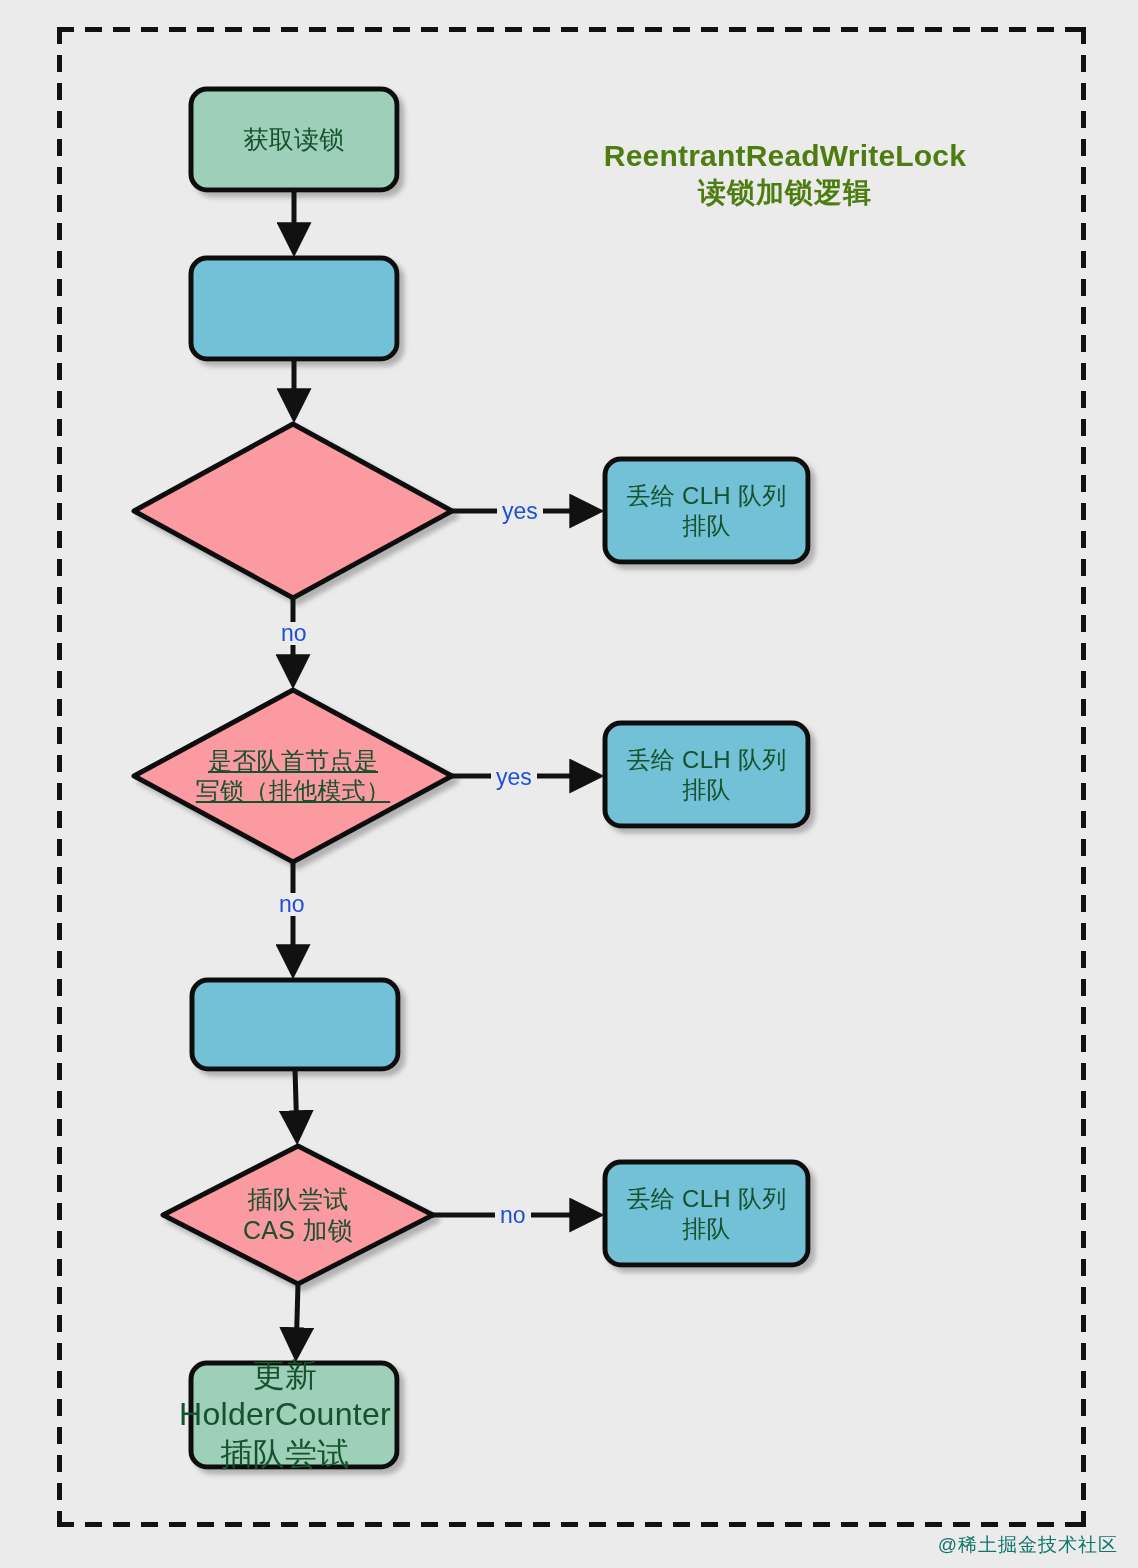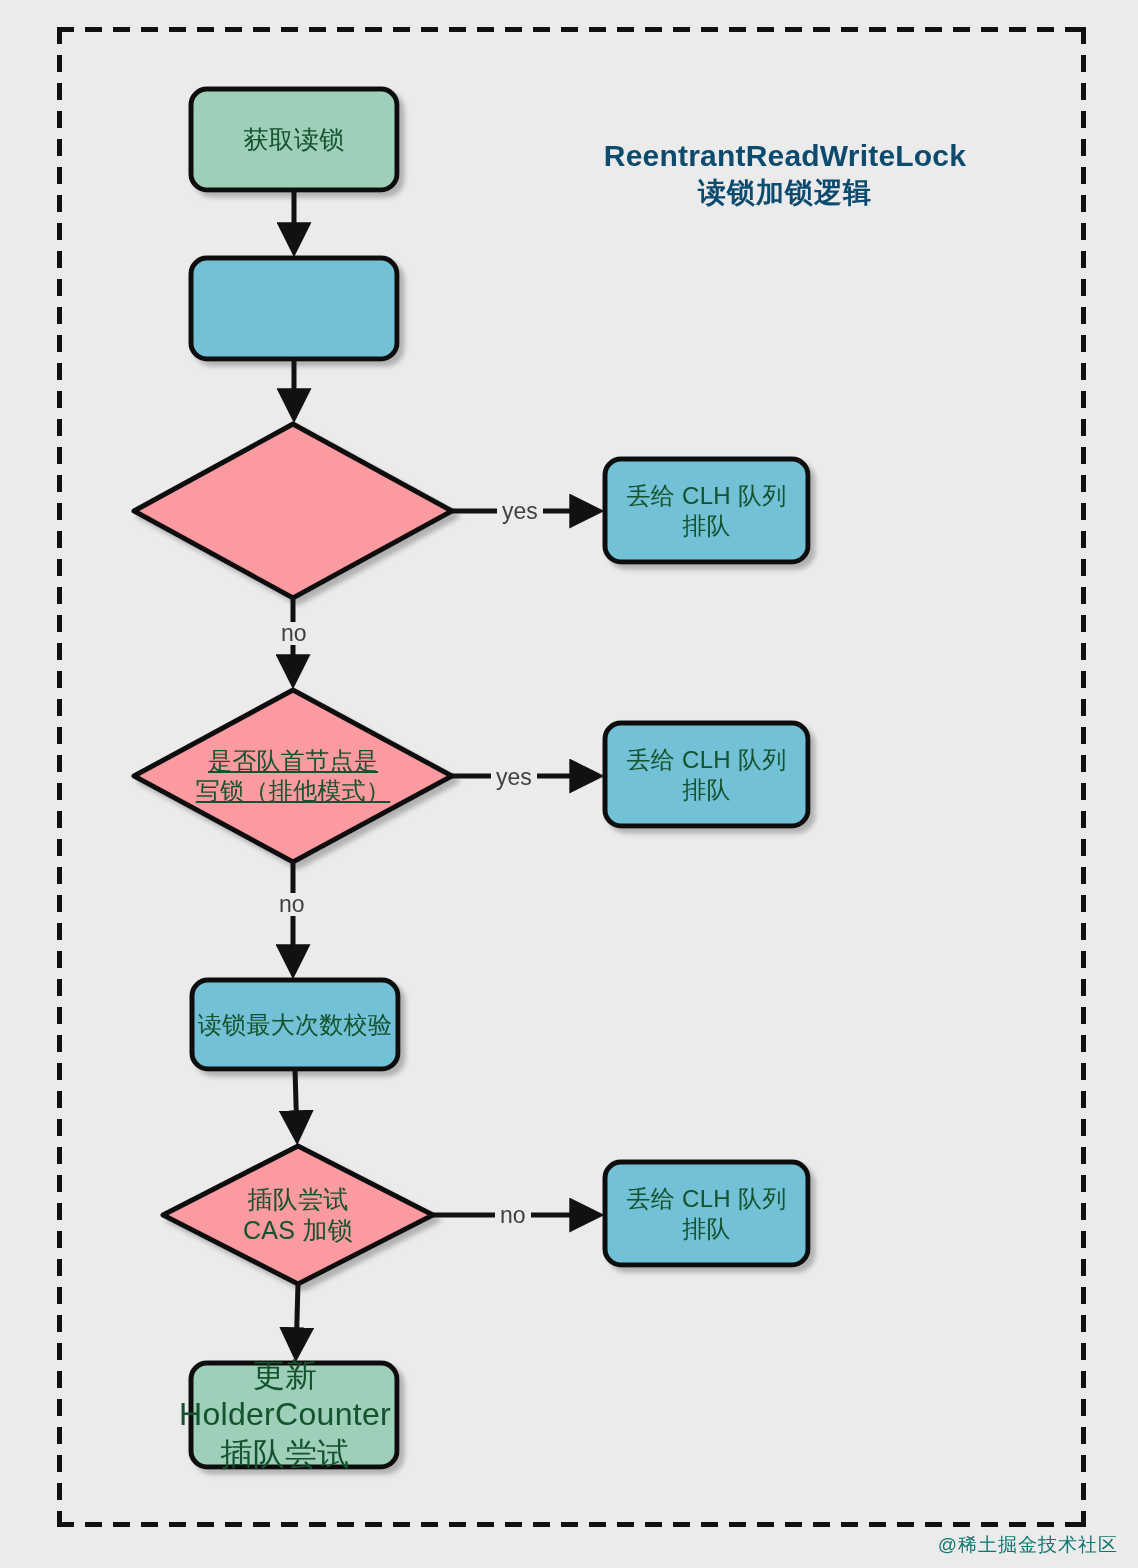--- a/index.html
+++ b/index.html
@@ -57,30 +57,30 @@
     text-align: center;
     line-height: 1.24;
     font-size: 25px;
     letter-spacing: 0.3px;
     pointer-events: none;
     text-shadow: 0 0 1px rgba(0,0,0,0.08);
   }
   .node-label .ln { display: block; white-space: nowrap; }
   .edge-label {
     position: absolute;
-    color: #404040;
+    color: #1d4ed8;
     font-size: 23px;
     background: #ebebeb;
     padding: 0 5px;
     line-height: 1;
   }
   .title {
     position: absolute;
     text-align: center;
-    color: #0c4a6e;
+    color: #4d7c0f;
     font-weight: bold;
     line-height: 1.3;
   }
   .title .t1 { font-size: 30px; display: block; letter-spacing: 0.2px; }
   .title .t2 { font-size: 28px; display: block; letter-spacing: 1px; }
   .watermark {
     position: absolute;
     right: 20px;
     bottom: 10px;
     color: #0f766e;
@@ -177,23 +177,20 @@
   <div class="node-label" style="left:134px; top:726px; width:318px; height:100px; font-size:24px;text-decoration:underline;">
     <span class="ln">是否队首节点是</span>
     <span class="ln">写锁（排他模式）</span>
   </div>
 
   <div class="node-label" style="left:605px; top:723px; width:203px; height:103px; font-size:24px;">
     <span class="ln">丢给 CLH 队列</span>
     <span class="ln">排队</span>
   </div>
 
-  <div class="node-label" style="left:192px; top:980px; width:206px; height:89px; font-size:24px;">
-    <span class="ln">读锁最大次数校验</span>
-  </div>
 
   <div class="node-label" style="left:163px; top:1167px; width:270px; height:96px; font-size:25px;">
     <span class="ln">插队尝试</span>
     <span class="ln">CAS 加锁</span>
   </div>
 
   <div class="node-label" style="left:605px; top:1162px; width:203px; height:103px; font-size:24px;">
     <span class="ln">丢给 CLH 队列</span>
     <span class="ln">排队</span>
   </div>

